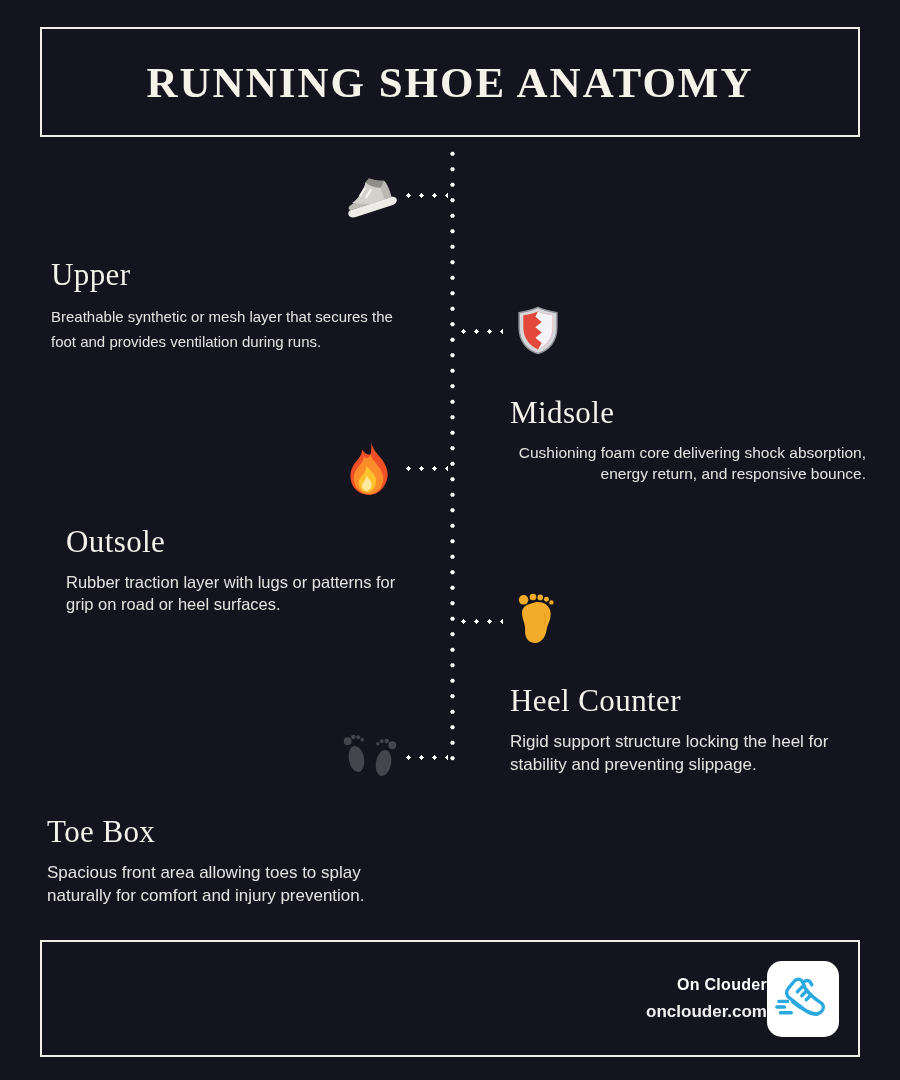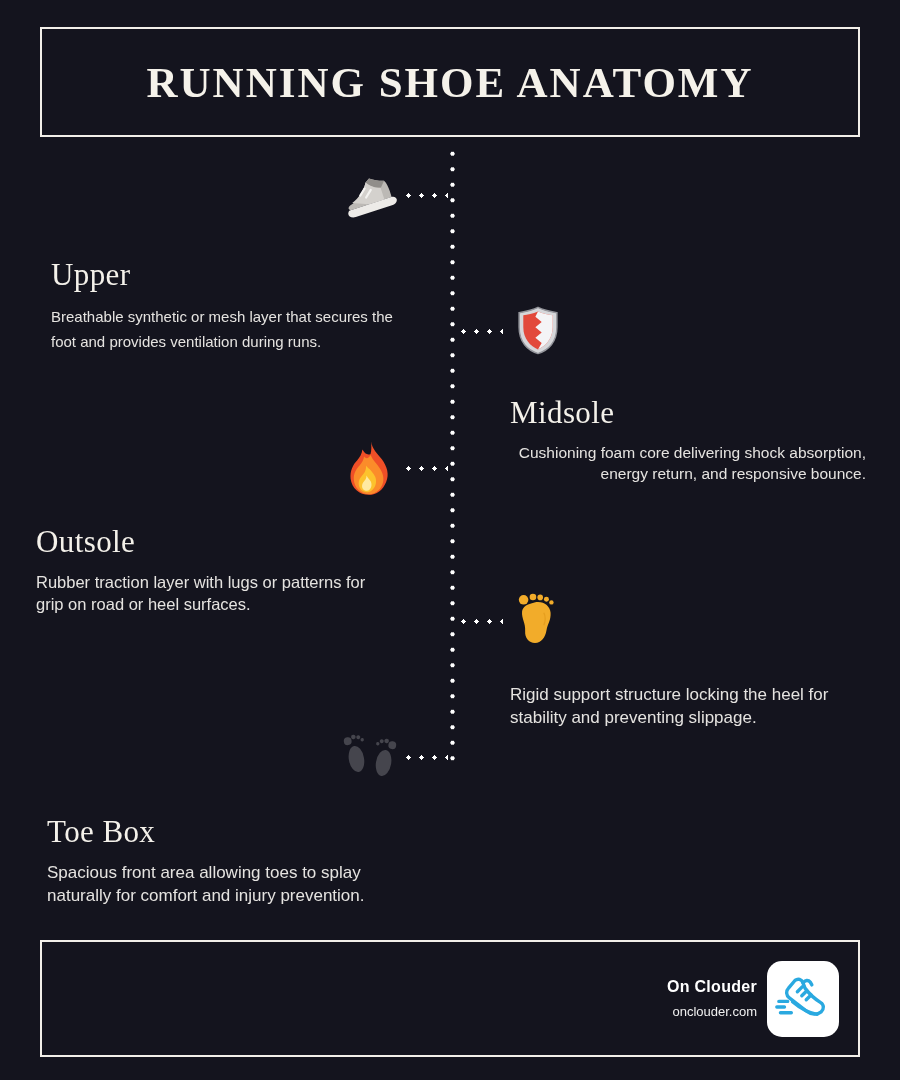--- a/index.html
+++ b/index.html
@@ -71,42 +71,42 @@
     margin:0 0 11px 0;
   }
   .sec-desc {
     color:#e5e3e0;
     margin:0;
   }
   .sec-upper   { right:507px; top:257px; width:342px; }
   .sec-upper   .sec-desc { font-size:15px; line-height:25px; }
   .sec-midsole { left:510px; top:395px; width:356px; }
   .sec-midsole .sec-desc { font-size:15.5px; line-height:21px;text-align:right; }
-  .sec-outsole { right:530px; top:524px; width:334px; }
+  .sec-outsole { right:500px; top:524px; width:334px; }
   .sec-outsole .sec-desc { font-size:16.5px; line-height:22px; }
   .sec-heel    { left:510px; top:683px; width:324px; }
   .sec-heel    .sec-desc { font-size:17px; line-height:23px; }
   .sec-toebox  { right:513px; top:814px; width:340px; }
   .sec-toebox  .sec-desc { font-size:17px; line-height:23px; }
 
   
   .footer-box {
     position:absolute; left:40px; top:940px;
     width:820px; height:117px;
     border:2px solid #f2efe9;
     display:flex; align-items:center; justify-content:flex-end;
-    gap:10px;
+    gap:0;
     padding-right:19px;
   }
   .footer-text { text-align:right; }
   .footer-brand {
     color:#ffffff; font-weight:bold; font-size:16px; letter-spacing:0.3px;
   }
   .footer-site {
-    color:#f0f0f0; font-size:13px; margin-top:8px;
+    color:#f0f0f0; font-size:17px; margin-top:8px;font-weight:bold;
   }
   .footer-logo {
     width:72px; height:76px;
     background:#ffffff;
     border-radius:15px;
     display:flex; align-items:center; justify-content:center;
   }
   .footer-logo svg { width:58px; height:58px; }
 </style>
 </head>
@@ -198,20 +198,21 @@
     <h2 class="sec-title">Midsole</h2>
     <p class="sec-desc">Cushioning foam core delivering shock absorption, energy return, and responsive bounce.</p>
   </div>
 
   <div class="section sec-left sec-outsole">
     <h2 class="sec-title">Outsole</h2>
     <p class="sec-desc">Rubber traction layer with lugs or patterns for grip on road or heel surfaces.</p>
   </div>
 
   <div class="section sec-right sec-heel">
+    <h2 class="sec-title">Heel Counter</h2>
     <p class="sec-desc">Rigid support structure locking the heel for stability and preventing slippage.</p>
   </div>
 
   <div class="section sec-left sec-toebox">
     <h2 class="sec-title">Toe Box</h2>
     <p class="sec-desc">Spacious front area allowing toes to splay naturally for comfort and injury prevention.</p>
   </div>
 
   <div class="footer-box">
     <div class="footer-text">

